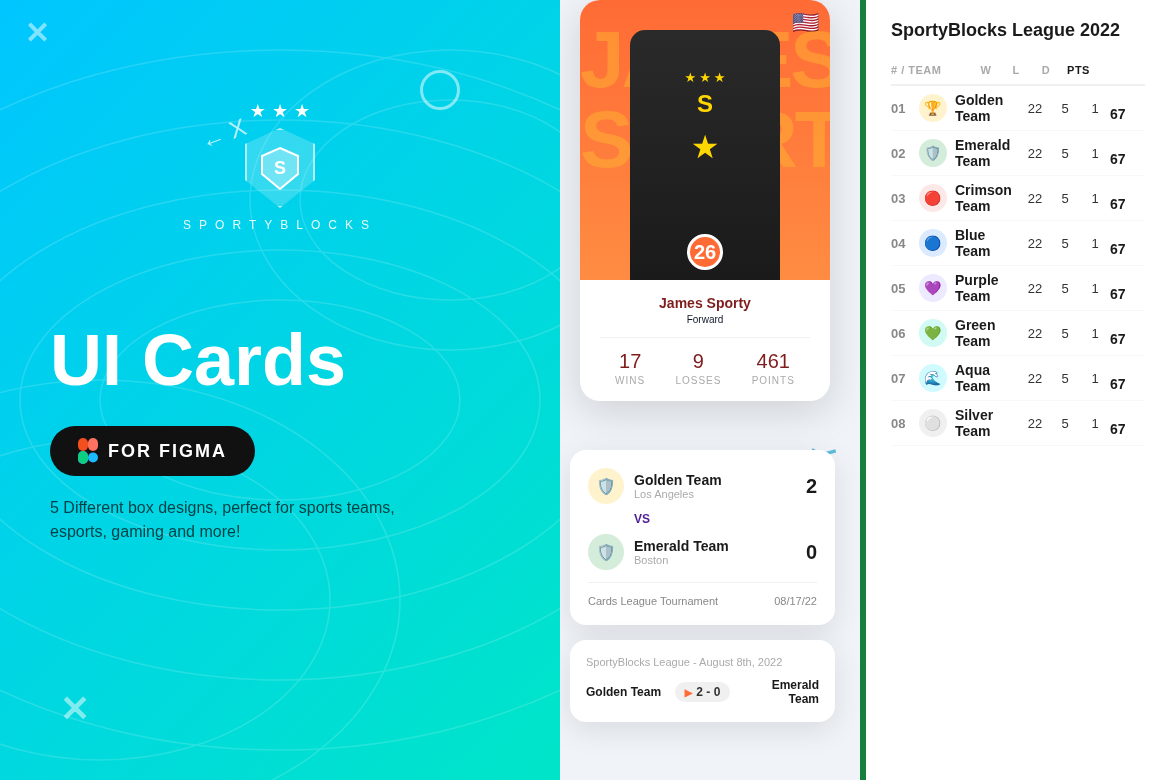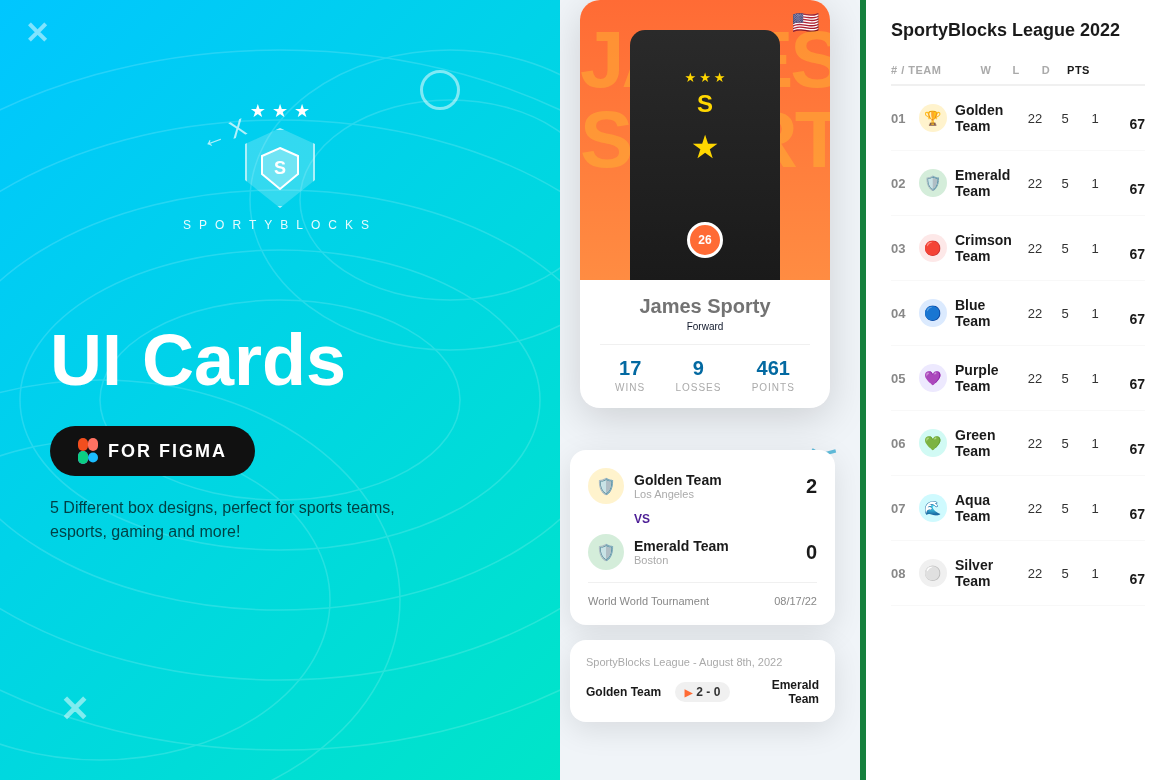--- a/index.html
+++ b/index.html
@@ -162,45 +162,45 @@
       text-align: center;
       font-size: 80px;
       font-weight: 900;
       color: rgba(255,180,50,0.5);
       line-height: 1;
       letter-spacing: -3px;
     }
 
     .number-badge {
       position: absolute;
-      bottom: 22px;
+      bottom: 10px;
       left: 50%;
       transform: translateX(-50%);
       background: #ff6b35;
       color: white;
       width: 36px;
       height: 36px;
       border-radius: 50%;
       display: flex;
       align-items: center;
       justify-content: center;
       font-weight: 900;
-      font-size: 12px;
+      font-size: 20px;
       border: 3px solid white;
     }
 
     .player-info {
       padding: 15px 20px;
       text-align: center;
     }
 
     .player-name {
-      font-size: 20px;
+      font-size: 14px;
       font-weight: 800;
-      color: #737373;
+      color: #7f1d1d;
     }
 
     .player-position {
       color: #0f172a;
       font-size: 10px;
       margin-top: 3px;
     }
 
     .player-stats {
       display: flex;
@@ -211,22 +211,22 @@
     }
 
     .stat-item {
       display: flex;
       flex-direction: column;
       align-items: center;
     }
 
     .stat-value {
       font-size: 20px;
-      font-weight: 700;
-      color: #0369a1;
+      font-weight: 400;
+      color: #7f1d1d;
     }
 
     .stat-label {
       font-size: 10px;
       color: #aaa;
       letter-spacing: 1px;
       margin-top: 2px;
     }
 
     
@@ -385,21 +385,21 @@
       letter-spacing: 0.5px;
     }
 
     .col-num { width: 28px; }
     .col-stat { width: 30px; text-align: center; }
     .col-pts { width: 35px; text-align: center; color: #1a1a1a; }
 
     .team-row-table {
       display: flex;
       align-items: center;
-      padding: 16px 0;
+      padding: 6px 0;
       border-bottom: 1px solid #f8f8f8;
     }
 
     .team-num {
       width: 28px;
       font-size: 13px;
       font-weight: 600;
       color: #888;
     }
 
@@ -423,21 +423,21 @@
 
     .stat-cell {
       width: 30px;
       text-align: center;
       font-size: 13px;
       color: #333;
     }
 
     .pts-cell {
       width: 35px;
-      text-align: right;
+      text-align: left;
       font-size: 14px;
       font-weight: 800;
       color: #1a1a1a;
       margin-top: 12px;
     }
 
     
     .flag-icon {
       position: absolute;
       top: 10px; right: 10px;
@@ -569,21 +569,21 @@
     </div>
     <div class="team-row">
       <div class="team-icon team-icon-green">🛡️</div>
       <div class="team-info-col">
         <div class="team-name-match">Emerald Team</div>
         <div class="team-city">Boston</div>
       </div>
       <div class="score">0</div>
     </div>
     <div class="match-footer">
-      <span>World World Tournament</span>
+      <span>Cards League Tournament</span>
       <span>08/17/22</span>
     </div>
   </div>
 
   <div class="results-card">
     <div class="results-league">SportyBlocks League - August 8th, 2022</div>
     <div class="result-row">
       <span class="result-team">Golden Team</span>
       <div class="result-score-badge">
         <span class="arrow-icon">▶</span>

